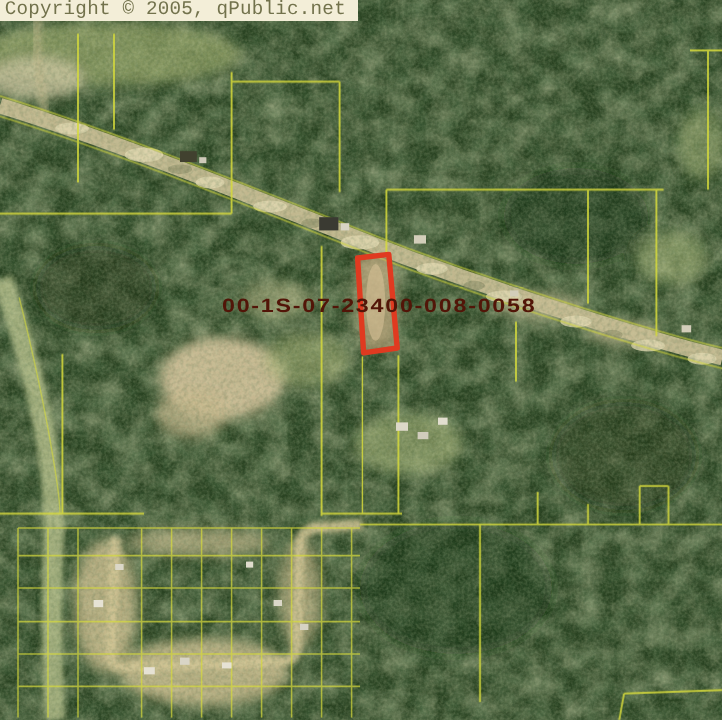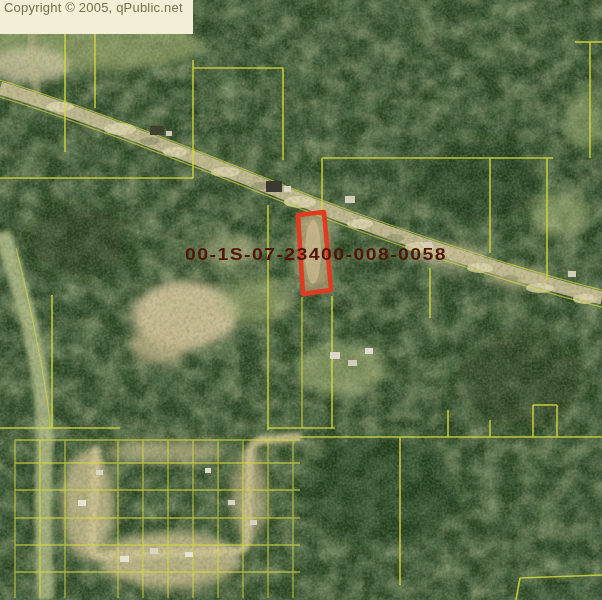--- a/index.html
+++ b/index.html
@@ -3,22 +3,22 @@
 <meta charset="utf-8">
 <style>
   html,body{margin:0;padding:0;background:#9a9a9a;}
   .stage{
     position:relative;width:602px;height:600px;overflow:hidden;
     font-family:"Liberation Sans",sans-serif;background:#2a4322;
   }
   .stage svg{display:block;filter:blur(.3px);}
   .banner{
     position:absolute;left:0;top:0;z-index:10;
-    padding:1px 10px 19px 4px;font-size:13px;line-height:14px;
-    letter-spacing:.2px;white-space:nowrap;
+    padding:1px 10px 2px 4px;font-size:16px;line-height:14px;
+    letter-spacing:.2px;white-space:nowrap;font-family:Liberation Mono, monospace;
   }
   .parcel-id{
     font-weight:bold;font-family:"Liberation Sans",sans-serif;
   }
 </style>
 </head>
 <body>
 
 <div class="stage">
 

